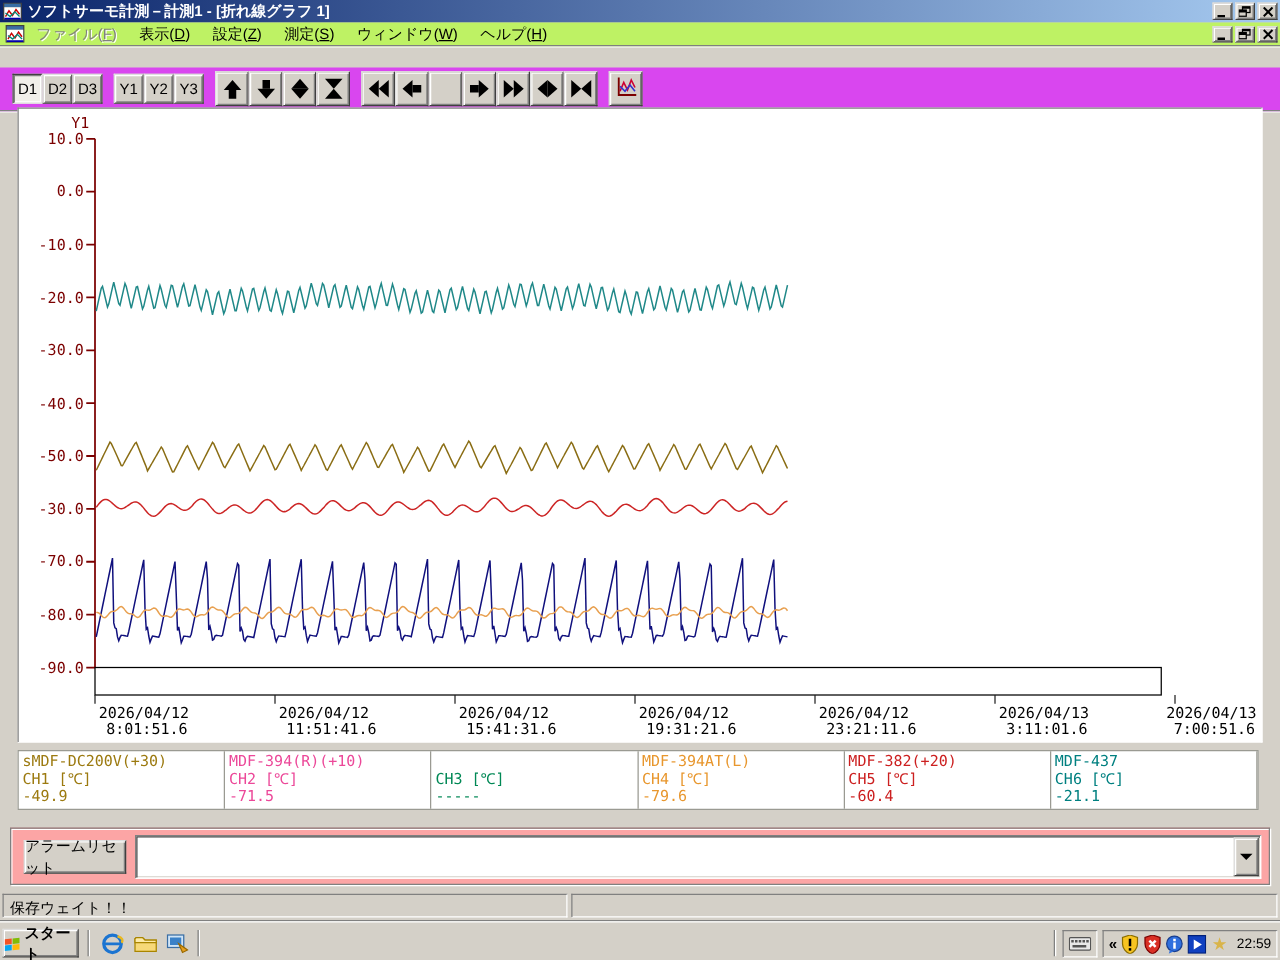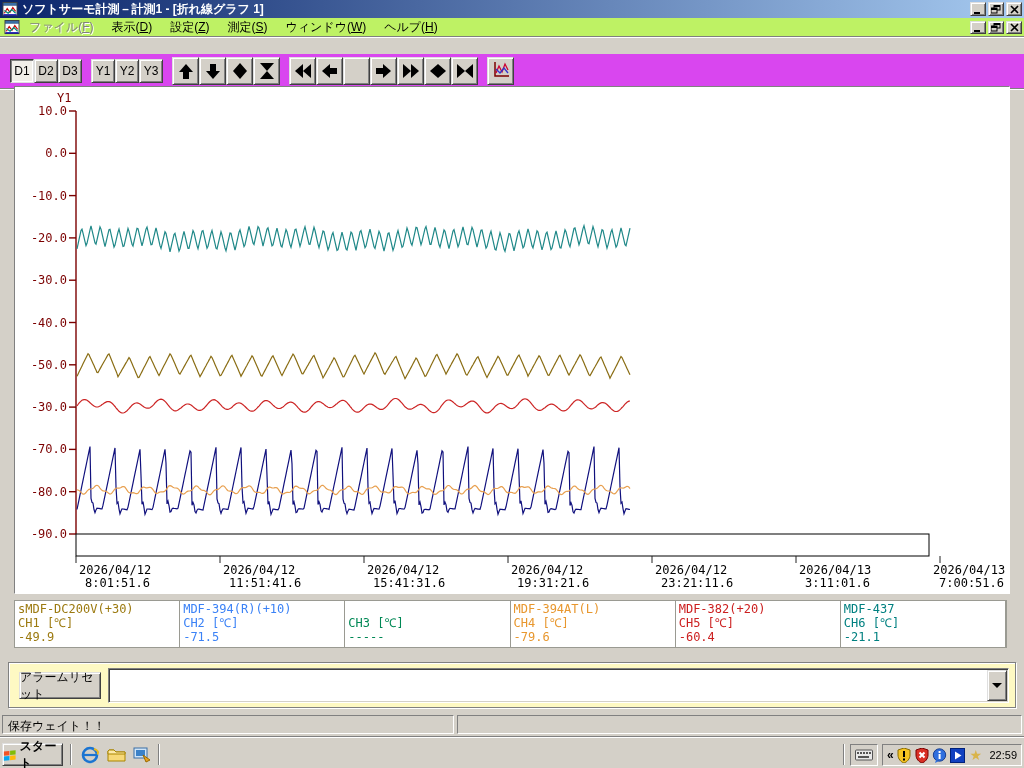--- a/index.html
+++ b/index.html
@@ -61,21 +61,21 @@
   .xlabel { position:absolute; font-size:12px; color:#000; line-height:13px; white-space:nowrap; }
   #plot-svg { position:absolute; left:0; top:0; }
 
   
   #legend { position:absolute; left:14px; top:600px; width:993px; height:48px; background:#fff;
     border:1px solid #9a9a92; display:flex; font-family:"DejaVu Sans Mono", monospace; }
   .leg-cell { width:165.5px; border-right:1px solid #9a9a92; padding:1px 3px; font-size:12px;
     line-height:14px; overflow:hidden; white-space:nowrap; }
 
   
-  #alarm-row { position:absolute; left:8px; top:662px; width:1008px; height:46px; background:#fef9c3;
+  #alarm-row { position:absolute; left:8px; top:662px; width:1008px; height:46px; background:#fca5a5;
     border:1px solid #808080; box-shadow:1px 1px 0 #fff, inset 1px 1px 0 #fff; }
   #alarm-reset { position:absolute; left:10px; top:9px; width:82px; height:27px; font-size:12px;
     display:flex; align-items:center; justify-content:center; }
   #alarm-combo { position:absolute; left:99px; top:5px; width:901px; height:35px; background:#fff;
     display:flex; }
   #alarm-combo-input { flex:1; font-size:12px; padding:2px 4px; color:#000; }
   #alarm-combo-btn { width:20px; margin:1px; display:flex; align-items:center; justify-content:center; }
   .t-down-sm { width:0; height:0; border-left:5px solid transparent; border-right:5px solid transparent; border-top:5px solid #000; }
 
   
@@ -358,21 +358,21 @@
         </div>
     </div>
   </div>
 
   <div id="legend">
       <div class="leg-cell" style="color: rgb(156, 122, 16);">
         <div>sMDF-DC200V(+30)</div>
         <div>CH1 [℃]</div>
         <div>-49.9</div>
       </div>
-      <div class="leg-cell" style="color: #3b82f6;">
+      <div class="leg-cell" style="color: #ec4899;">
         <div>MDF-394(R)(+10)</div>
         <div>CH2 [℃]</div>
         <div>-71.5</div>
       </div>
       <div class="leg-cell" style="color: rgb(0, 136, 85);">
         <div>&nbsp;</div>
         <div>CH3 [℃]</div>
         <div>-----</div>
       </div>
       <div class="leg-cell" style="color: rgb(232, 151, 46);">

